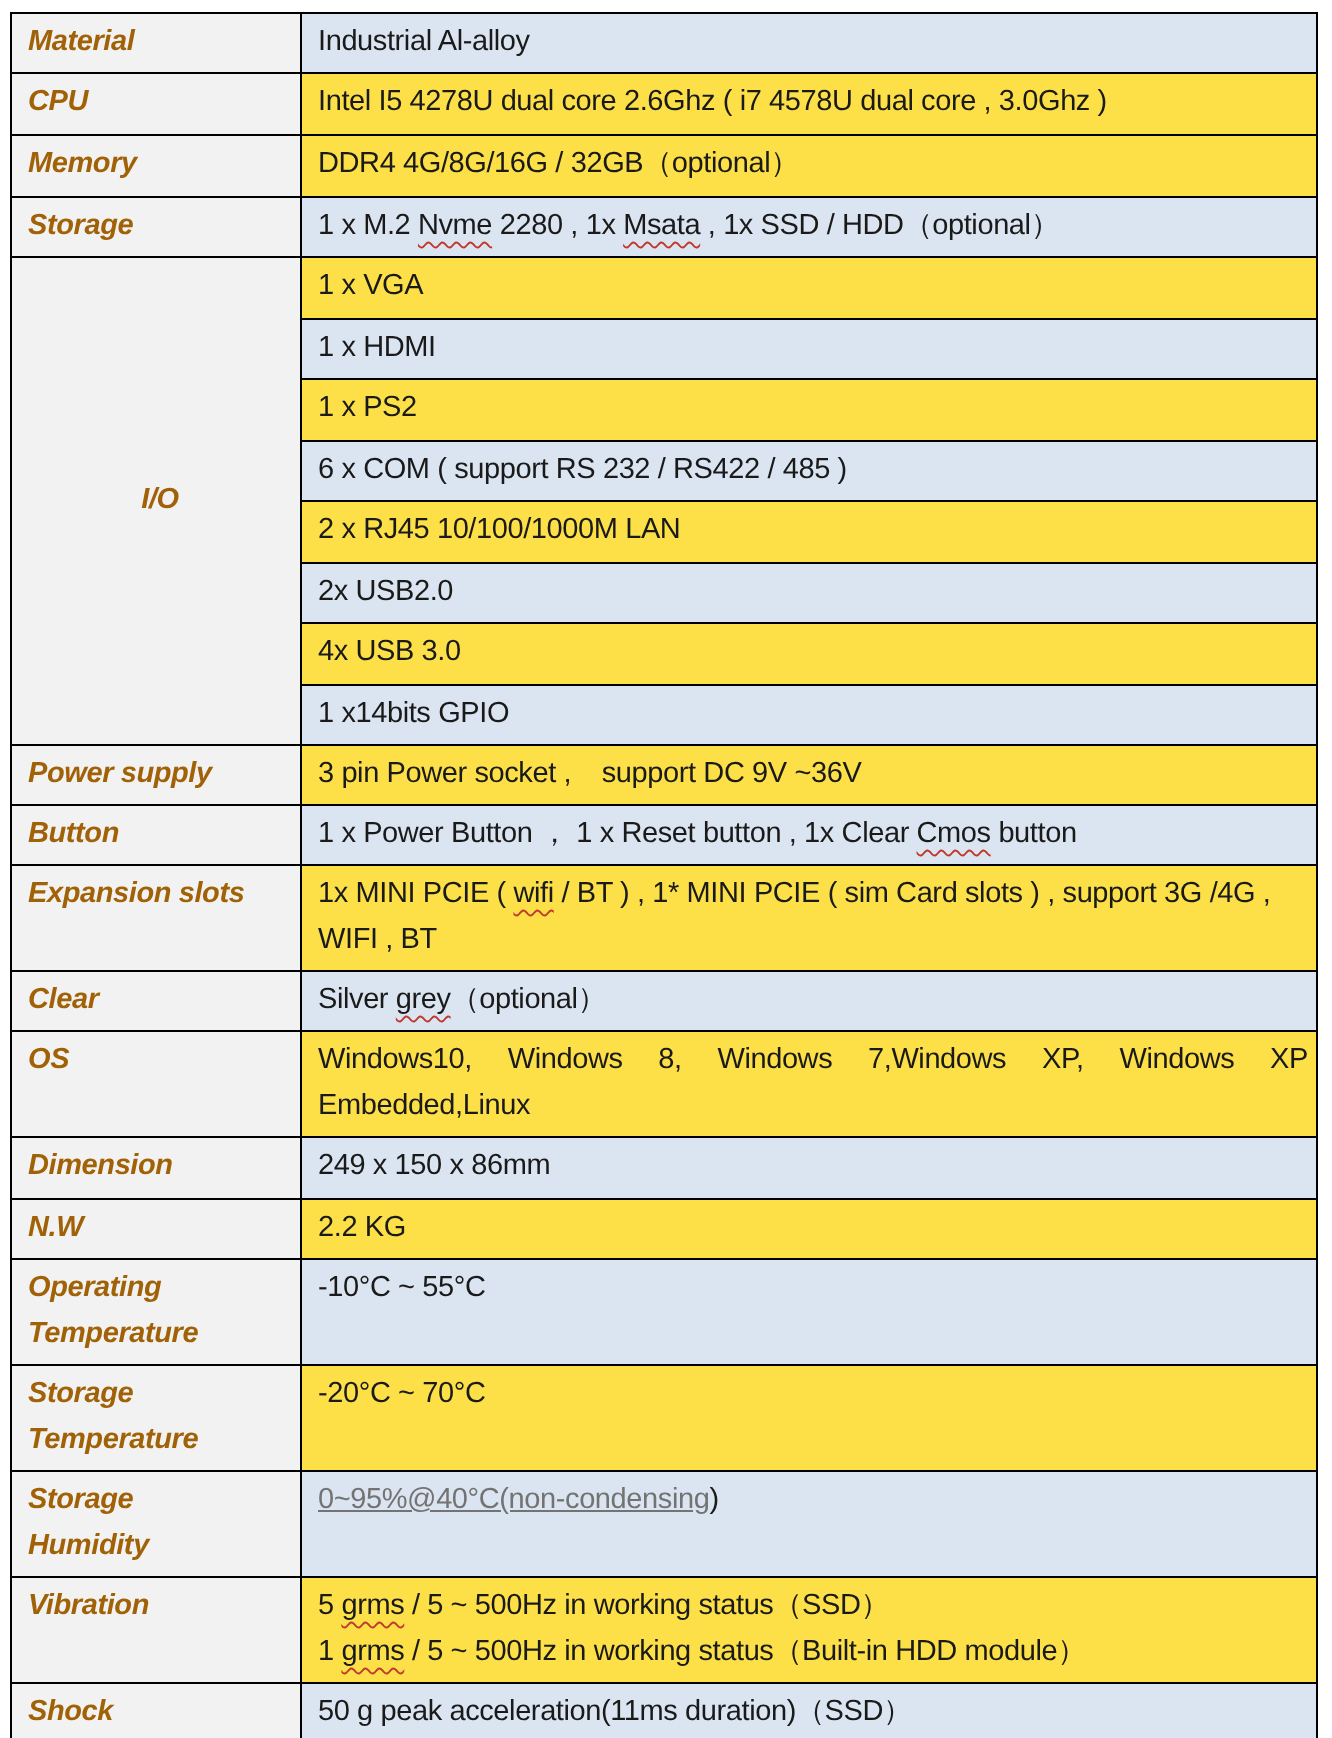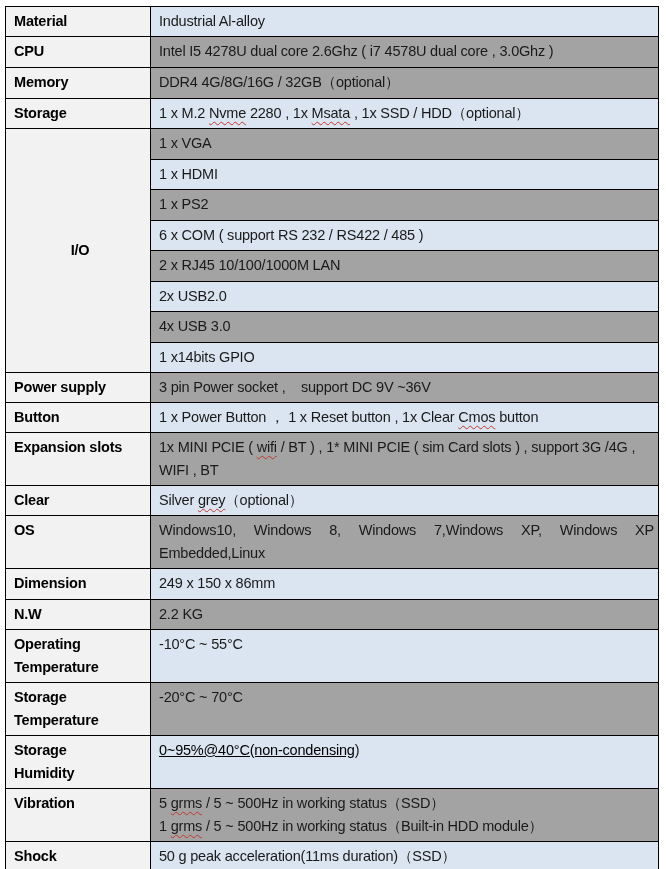--- a/index.html
+++ b/index.html
@@ -2,28 +2,28 @@
 <html><head>
 <meta charset="utf-8">
 <style>
   html, body { margin:0; padding:0; background:#ffffff; }
   body { width:666px; height:869px; position:relative; overflow:hidden;
          font-family:"Liberation Sans", sans-serif; color:#1a1a1a; }
   table.spec { position:absolute; left:5px; top:6px; width:654px;
                border-collapse:collapse; table-layout:fixed; }
   table.spec td { border:1px solid #000; vertical-align:top; font-size:14.5px;
                   line-height:23px; padding:3px 4px 3px 8px; letter-spacing:-0.2px; }
-  td.label { width:132px; background:#f2f2f2; font-weight:bold; color:#000000; padding-left:8px; }
+  td.label { width:132px; background:#f2f2f2; font-weight:bold; color:#a16207; padding-left:8px;font-style:italic; }
   td.label.center { text-align:center; vertical-align:middle; }
   td.val { padding-left:7px; }
   td.blue { background:#dbe5f1; }
-  td.white { background:#a3a3a3; }
+  td.white { background:#fde047; }
   td.just { text-align:justify;margin-top:40px; }
   .sq { text-decoration: underline wavy #c0392b; text-decoration-thickness:1px; text-underline-offset:3px; }
-  a.link { color:#000000; text-decoration:underline; }
+  a.link { color:#737373; text-decoration:underline; }
 </style>
 </head>
 <body>
 
 <table class="spec">
   <tbody>
       <tr style="height:29px">
     <td class="label">Material</td>
     <td class="val blue">Industrial Al-alloy</td>
   </tr>

